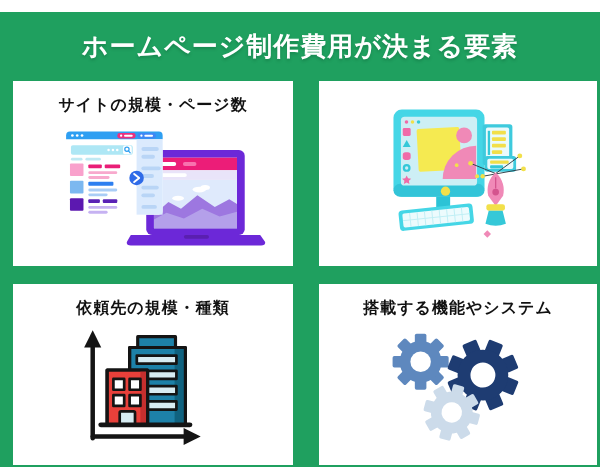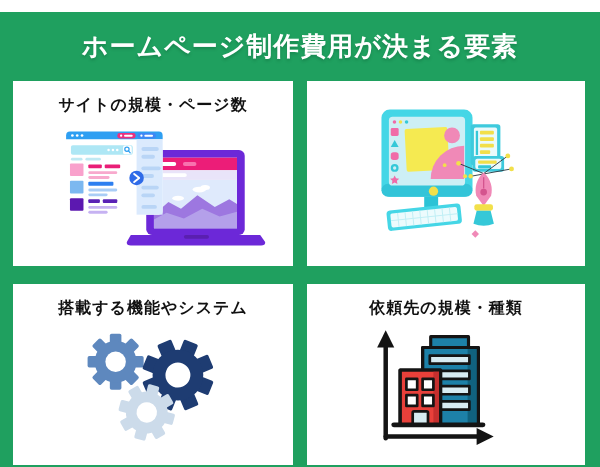--- a/index.html
+++ b/index.html
@@ -17,21 +17,21 @@
     display:flex;align-items:center;justify-content:center;
   }
   .poster-title{
     margin:0;color:#ffffff;font-size:26px;font-weight:800;
     letter-spacing:1px;text-shadow:0 2px 3px rgba(0,60,30,.25);
     white-space:nowrap;
   }
   .grid{
     position:absolute;left:13px;top:69px;width:572px;height:384px;
     display:grid;grid-template-columns:280px 278px;grid-template-rows:185px 181px;
-    gap:18px 14px;
+    gap:18px 26px;
   }
   .card{
     background:#ffffff;display:flex;flex-direction:column;align-items:center;
   }
   .card-heading{
     margin:14px 0 0;font-size:16px;font-weight:700;color:#111111;
     letter-spacing:1px;white-space:nowrap;
   }
   .illus-wrap{
     flex:1;width:100%;display:flex;align-items:center;justify-content:center;
@@ -223,20 +223,63 @@
               <line x1="108" y1="116.5" x2="108" y2="131.5"></line>
               <line x1="116" y1="116.5" x2="116" y2="131.5"></line>
               <line x1="124" y1="116.5" x2="124" y2="131.5"></line>
             </g>
           </g>
         </svg>
       </div>
     </section>
 
     <section class="card">
+      <h2 class="card-heading">依頼先の規模・種類</h2>
+      <div class="illus-wrap">
+        <svg width="198" height="138" viewBox="0 0 220 153">
+
+          <g stroke="#141414" stroke-width="3.5" stroke-linejoin="round">
+            <rect x="93" y="15" width="42" height="14" fill="#1d81a8"></rect>
+            <rect x="84" y="27" width="62" height="86" fill="#1d81a8"></rect>
+            <path d="M134,27 h12 v86 h-12 Z" fill="#10627f" stroke="none"></path>
+            <rect x="84" y="27" width="62" height="86" fill="none"></rect>
+            <g fill="#d7ecf2" stroke-width="3">
+              <rect x="92" y="36" width="44" height="9"></rect>
+              <rect x="92" y="53" width="44" height="9"></rect>
+              <rect x="92" y="70" width="44" height="9"></rect>
+              <rect x="92" y="87" width="44" height="9"></rect>
+            </g>
+          </g>
+
+          <g stroke="#141414" stroke-width="3.5" stroke-linejoin="round">
+            <rect x="59" y="52" width="45" height="61" fill="#e8403a"></rect>
+            <path d="M96,52 h8 v61 h-8 Z" fill="#c62f2e" stroke="none"></path>
+            <rect x="59" y="52" width="45" height="61" fill="none"></rect>
+            <g fill="#ffffff" stroke-width="3">
+              <rect x="66" y="62" width="12" height="12"></rect>
+              <rect x="84" y="62" width="12" height="12"></rect>
+              <rect x="66" y="80" width="12" height="12"></rect>
+              <rect x="84" y="80" width="12" height="12"></rect>
+            </g>
+            <rect x="73" y="98" width="17" height="15" rx="1.5" fill="#d7ecf2" stroke-width="3"></rect>
+          </g>
+
+          <line x1="52" y1="113" x2="151" y2="113" stroke="#141414" stroke-width="5.5" stroke-linecap="round"></line>
+
+          <g fill="#141414">
+            <line x1="43" y1="128" x2="43" y2="24" stroke="#141414" stroke-width="5" stroke-linecap="round"></line>
+            <path d="M43,8 L33.5,27 L52.5,27 Z"></path>
+            <line x1="43" y1="126" x2="148" y2="126" stroke="#141414" stroke-width="5" stroke-linecap="round"></line>
+            <path d="M163,126 L144,116.5 L144,135.5 Z"></path>
+          </g>
+        </svg>
+      </div>
+    </section>
+
+    <section class="card">
       <h2 class="card-heading">搭載する機能やシステム</h2>
       <div class="illus-wrap">
         <svg width="178" height="132" viewBox="0 0 200 148">
 
           <g transform="translate(58,40)">
             <g fill="#5e88be">
               <rect x="-6.5" y="-31.5" width="13" height="15" rx="2"></rect>
               <rect x="-6.5" y="-31.5" width="13" height="15" rx="2" transform="rotate(45)"></rect>
               <rect x="-6.5" y="-31.5" width="13" height="15" rx="2" transform="rotate(90)"></rect>
               <rect x="-6.5" y="-31.5" width="13" height="15" rx="2" transform="rotate(135)"></rect>
@@ -275,57 +318,14 @@
               <rect x="-6.5" y="-31.5" width="13" height="15" rx="2" transform="rotate(270)"></rect>
               <rect x="-6.5" y="-31.5" width="13" height="15" rx="2" transform="rotate(315)"></rect>
               <circle r="23.5"></circle>
             </g>
             <circle r="11.5" fill="#ffffff"></circle>
           </g>
         </svg>
       </div>
     </section>
 
-    <section class="card">
-      <h2 class="card-heading">依頼先の規模・種類</h2>
-      <div class="illus-wrap">
-        <svg width="198" height="138" viewBox="0 0 220 153">
-
-          <g stroke="#141414" stroke-width="3.5" stroke-linejoin="round">
-            <rect x="93" y="15" width="42" height="14" fill="#1d81a8"></rect>
-            <rect x="84" y="27" width="62" height="86" fill="#1d81a8"></rect>
-            <path d="M134,27 h12 v86 h-12 Z" fill="#10627f" stroke="none"></path>
-            <rect x="84" y="27" width="62" height="86" fill="none"></rect>
-            <g fill="#d7ecf2" stroke-width="3">
-              <rect x="92" y="36" width="44" height="9"></rect>
-              <rect x="92" y="53" width="44" height="9"></rect>
-              <rect x="92" y="70" width="44" height="9"></rect>
-              <rect x="92" y="87" width="44" height="9"></rect>
-            </g>
-          </g>
-
-          <g stroke="#141414" stroke-width="3.5" stroke-linejoin="round">
-            <rect x="59" y="52" width="45" height="61" fill="#e8403a"></rect>
-            <path d="M96,52 h8 v61 h-8 Z" fill="#c62f2e" stroke="none"></path>
-            <rect x="59" y="52" width="45" height="61" fill="none"></rect>
-            <g fill="#ffffff" stroke-width="3">
-              <rect x="66" y="62" width="12" height="12"></rect>
-              <rect x="84" y="62" width="12" height="12"></rect>
-              <rect x="66" y="80" width="12" height="12"></rect>
-              <rect x="84" y="80" width="12" height="12"></rect>
-            </g>
-            <rect x="73" y="98" width="17" height="15" rx="1.5" fill="#d7ecf2" stroke-width="3"></rect>
-          </g>
-
-          <line x1="52" y1="113" x2="151" y2="113" stroke="#141414" stroke-width="5.5" stroke-linecap="round"></line>
-
-          <g fill="#141414">
-            <line x1="43" y1="128" x2="43" y2="24" stroke="#141414" stroke-width="5" stroke-linecap="round"></line>
-            <path d="M43,8 L33.5,27 L52.5,27 Z"></path>
-            <line x1="43" y1="126" x2="148" y2="126" stroke="#141414" stroke-width="5" stroke-linecap="round"></line>
-            <path d="M163,126 L144,116.5 L144,135.5 Z"></path>
-          </g>
-        </svg>
-      </div>
-    </section>
-
   </main>
 </div>
 
 </body></html>

